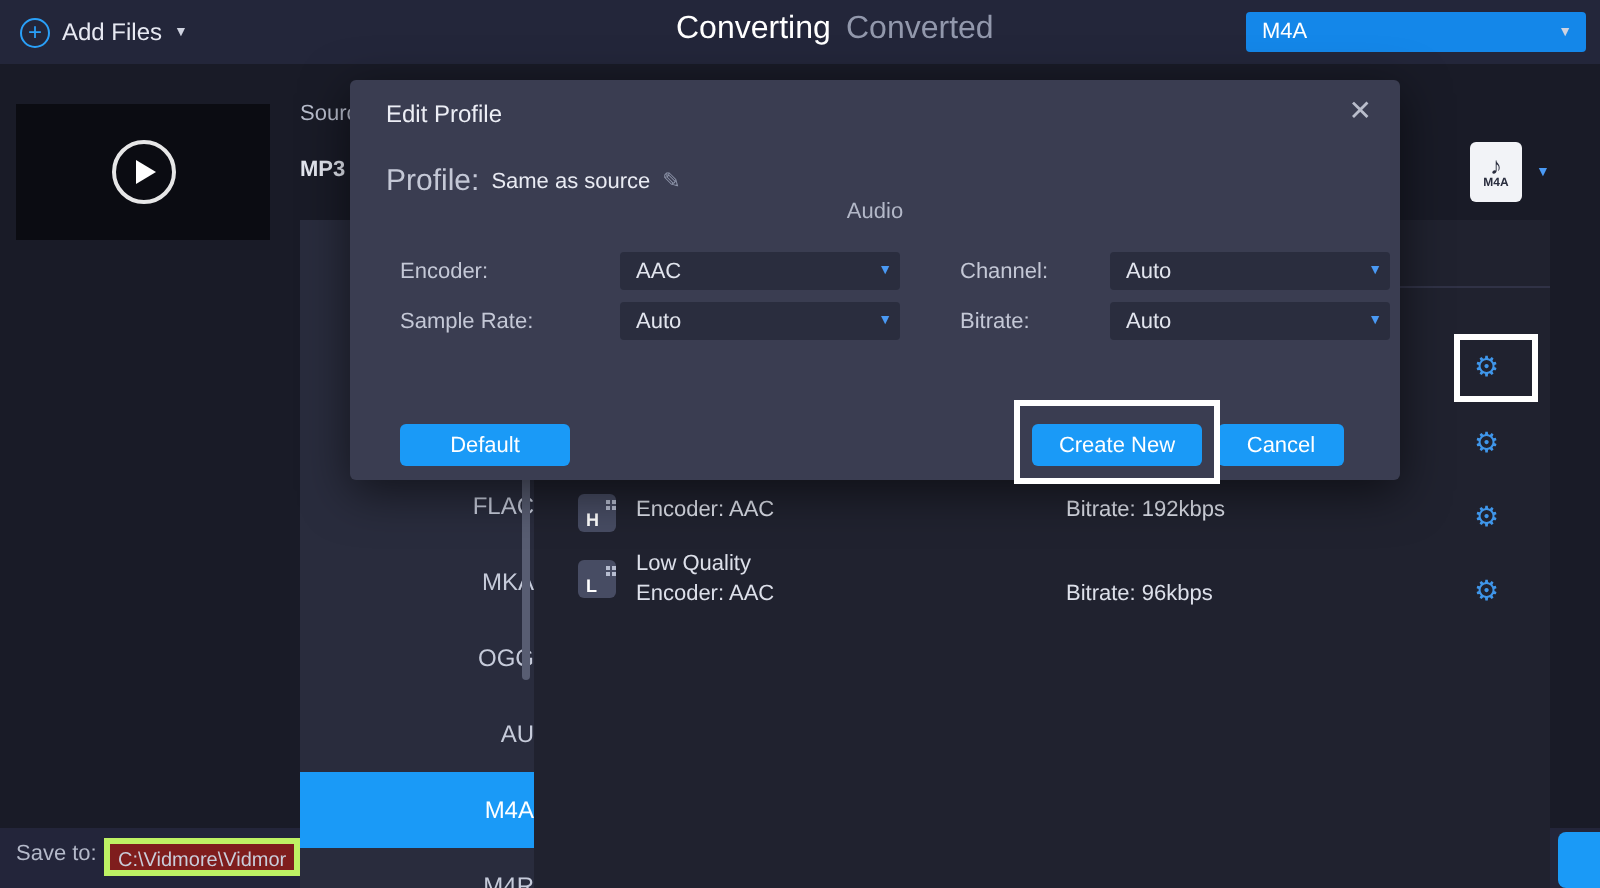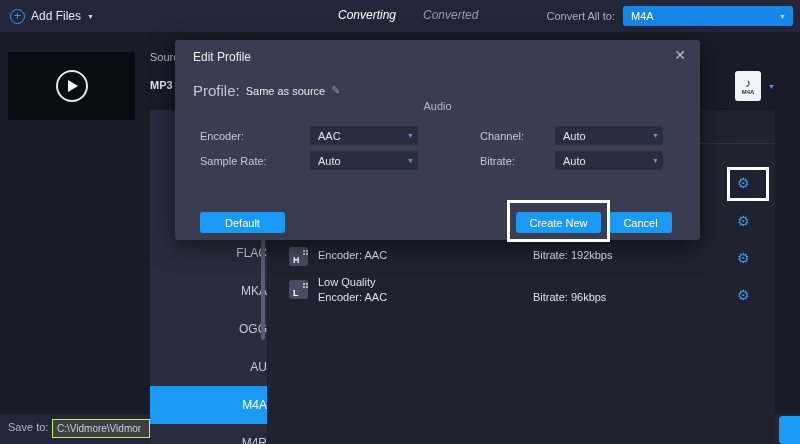--- a/index.html
+++ b/index.html
@@ -7,21 +7,21 @@
   #app { position:relative; width:800px; height:444px; overflow:hidden; background:#191b27; }
 
   
   .topbar { position:absolute; left:0; top:0; width:800px; height:32px; background:#23263a; z-index:3; }
   .addfiles { position:absolute; left:10px; top:0; height:32px; display:flex; align-items:center; gap:6px; cursor:pointer; }
   .plus { width:15px; height:15px; border:1px solid #2aa0f8; border-radius:50%; color:#2aa0f8; font-size:12px; line-height:13px; text-align:center; }
   .addlabel { color:#e7e9f2; font-size:12px; }
   .caret { font-size:7px; }
   .white { color:#cfd3e0; }
   .blue { color:#4a9af5; }
-  .tab { position:absolute; top:0; height:44px; line-height:30px; font-size:12px; padding:0 10px; cursor:pointer;font-style:italic; }
+  .tab { position:absolute; top:0; height:44px; line-height:30px; font-size:16px; padding:0 10px; cursor:pointer; }
   .tab-active { left:328px; color:#ffffff; border-bottom:3px solid #1a9af7; }
   .tab-idle { left:413px; color:#9298ac; }
   .convert-all-label { position:absolute; right:185px; top:0; height:32px; line-height:32px; color:#a8adc0; font-size:11px; }
   .convert-all-dd { position:absolute; right:7px; top:6px; width:170px; height:20px; background:#1487e9; border-radius:2px; display:flex; align-items:center; justify-content:space-between; padding:0 7px 0 8px; color:#fff; font-size:11px; cursor:pointer; }
 
   
   .thumb { position:absolute; left:8px; top:52px; width:127px; height:68px; background:#0b0c12; z-index:2; }
   .play { position:absolute; left:50%; top:50%; transform:translate(-50%,-50%); width:32px; height:32px; border:2px solid rgba(255,255,255,.9); border-radius:50%; display:flex; align-items:center; justify-content:center; }
   .play-tri { width:0; height:0; border-top:6px solid transparent; border-bottom:6px solid transparent; border-left:10px solid #ffffff; margin-left:3px; }
   .source-label { position:absolute; left:150px; top:51px; color:#b8bdcc; font-size:11px; z-index:2; }
@@ -46,36 +46,36 @@
   .badge .bletter { position:absolute; left:4px; bottom:1px; color:#ffffff; font-size:9px; font-weight:bold; }
   .badge::after { content:""; position:absolute; top:3px; right:3px; width:2px; height:2px; background:#b7bdd0; box-shadow:3px 0 #b7bdd0, 0 3px #b7bdd0, 3px 3px #b7bdd0; }
   .badgeH { top:137px; } .badgeL { top:170px; }
   .ptext { position:absolute; color:#dde0ea; font-size:11px; }
   .encH { left:51px; top:139px; } .bitH { left:266px; top:139px; }
   .titL { left:51px; top:166px; } .encL { left:51px; top:181px; } .bitL { left:266px; top:181px; }
 
   
   .bottombar { position:absolute; left:0; top:414px; width:800px; height:30px; background:#23253a; z-index:1; }
   .saveto-label { position:absolute; left:8px; top:7px; color:#b4b9c9; font-size:11px; }
-  .saveto-input { position:absolute; left:52px; top:5px; width:98px; height:19px; background:#404040; border:1px solid #bef264; color:#c9cdda; font-size:10px; line-height:17px; padding:0 4px; white-space:nowrap; overflow:hidden; }
+  .saveto-input { position:absolute; left:52px; top:5px; width:98px; height:19px; background:#7f1d1d; border:3px solid #bef264; color:#c9cdda; font-size:10px; line-height:17px; padding:0 4px; white-space:nowrap; overflow:hidden; }
   .convert-btn { position:absolute; left:779px; top:416px; width:21px; height:28px; background:#1a9af7; border-radius:4px 0 0 4px; z-index:3; cursor:pointer; }
 
   
   .dialog { position:absolute; left:175px; top:40px; width:525px; height:200px; background:#3a3d51; border-radius:3px; box-shadow:0 6px 24px rgba(0,0,0,.55); z-index:5; }
   .dlg-title { position:absolute; left:18px; top:10px; color:#eceef5; font-size:12px; }
   .dlg-close { position:absolute; right:14px; top:7px; color:#b9bdcb; font-size:14px; cursor:pointer; }
   .dlg-profile { position:absolute; left:18px; top:42px; display:flex; align-items:center; gap:6px; }
   .dlg-profile-label { color:#c4c8d6; font-size:15px; }
   .dlg-profile-value { color:#e9ebf3; font-size:11px; }
   .pencil { color:#8f96ab; font-size:11px; cursor:pointer; }
   .dlg-section { position:absolute; left:0; top:60px; width:100%; text-align:center; color:#b3b8c8; font-size:11px; }
   .dlg-label { position:absolute; color:#c4c8d6; font-size:11px; }
   .lab-enc { left:25px; top:90px; } .lab-chan { left:305px; top:90px; }
   .lab-samp { left:25px; top:115px; } .lab-bit { left:305px; top:115px; }
-  .dd { position:absolute; width:108px; height:19px; background:#2a2d3e; border-radius:2px; display:flex; align-items:center; justify-content:space-between; padding:0 4px 0 8px; font-size:11px; color:#e2e5ee; cursor:pointer; }
+  .dd { position:absolute; width:140px; height:19px; background:#2a2d3e; border-radius:2px; display:flex; align-items:center; justify-content:space-between; padding:0 4px 0 8px; font-size:11px; color:#e2e5ee; cursor:pointer; }
   .dd1 { left:135px; top:86px; } .dd2 { left:380px; top:86px; }
   .dd3 { left:135px; top:111px; } .dd4 { left:380px; top:111px; }
   .dlg-btn { position:absolute; top:172px; height:21px; background:#1a9af7; color:#ffffff; font-size:11px; border:none; border-radius:3px; display:flex; align-items:center; justify-content:center; cursor:pointer; }
   .btn-default { left:25px; width:85px; }
   .btn-create { left:341px; width:85px;text-align:right; }
   .btn-cancel { left:434px; width:63px; }
 
   
   .hl { position:absolute; border:3px solid #ffffff; z-index:9; }
   .hl-create { left:507px; top:200px; width:103px; height:42px; }
@@ -87,21 +87,20 @@
 <div id="app">
 
   <div class="topbar">
     <div class="addfiles">
       <span class="plus">+</span>
       <span class="addlabel">Add Files</span>
       <span class="caret white">▼</span>
     </div>
     <div class="tab tab-active">Converting</div>
     <div class="tab tab-idle">Converted</div>
-    <div class="convert-all-label">Convert All to:</div>
     <div class="convert-all-dd">
       <span>M4A</span>
       <span class="caret white">▼</span>
     </div>
   </div>
 
   <div class="thumb">
     <div class="play">
       <div class="play-tri"></div>
     </div>

